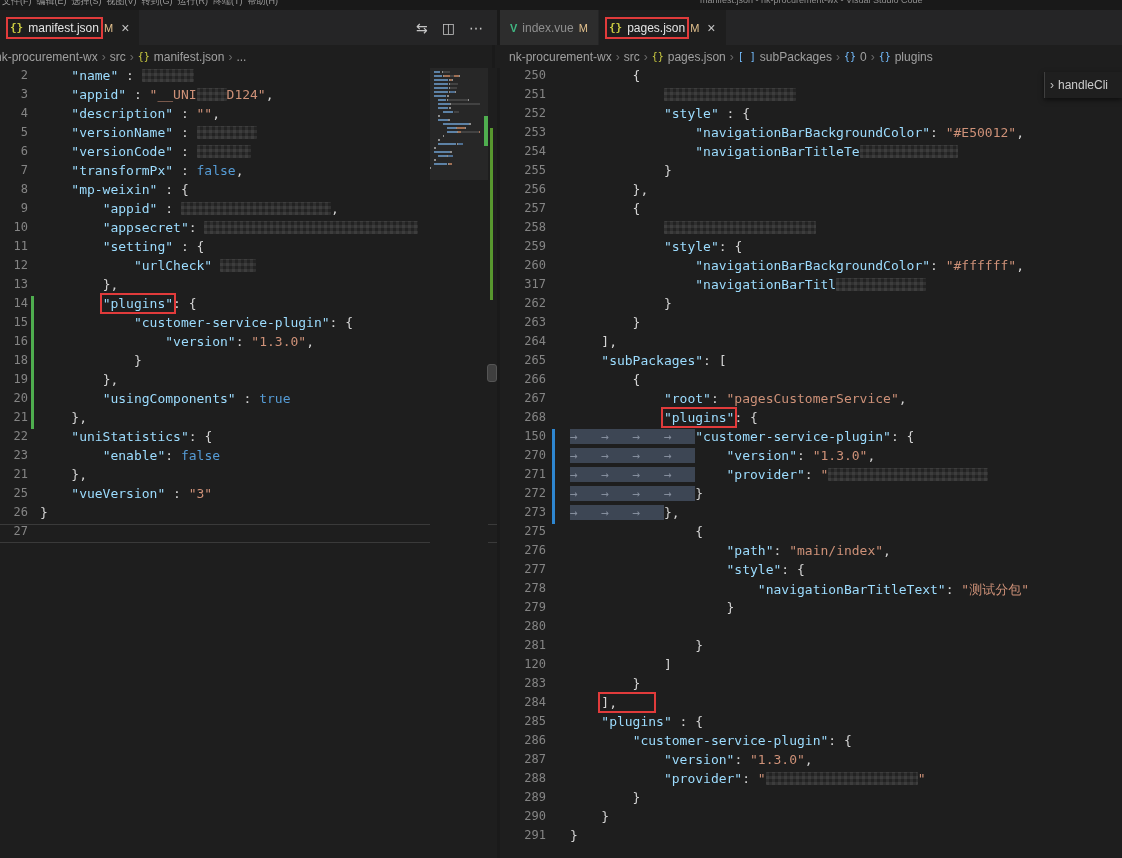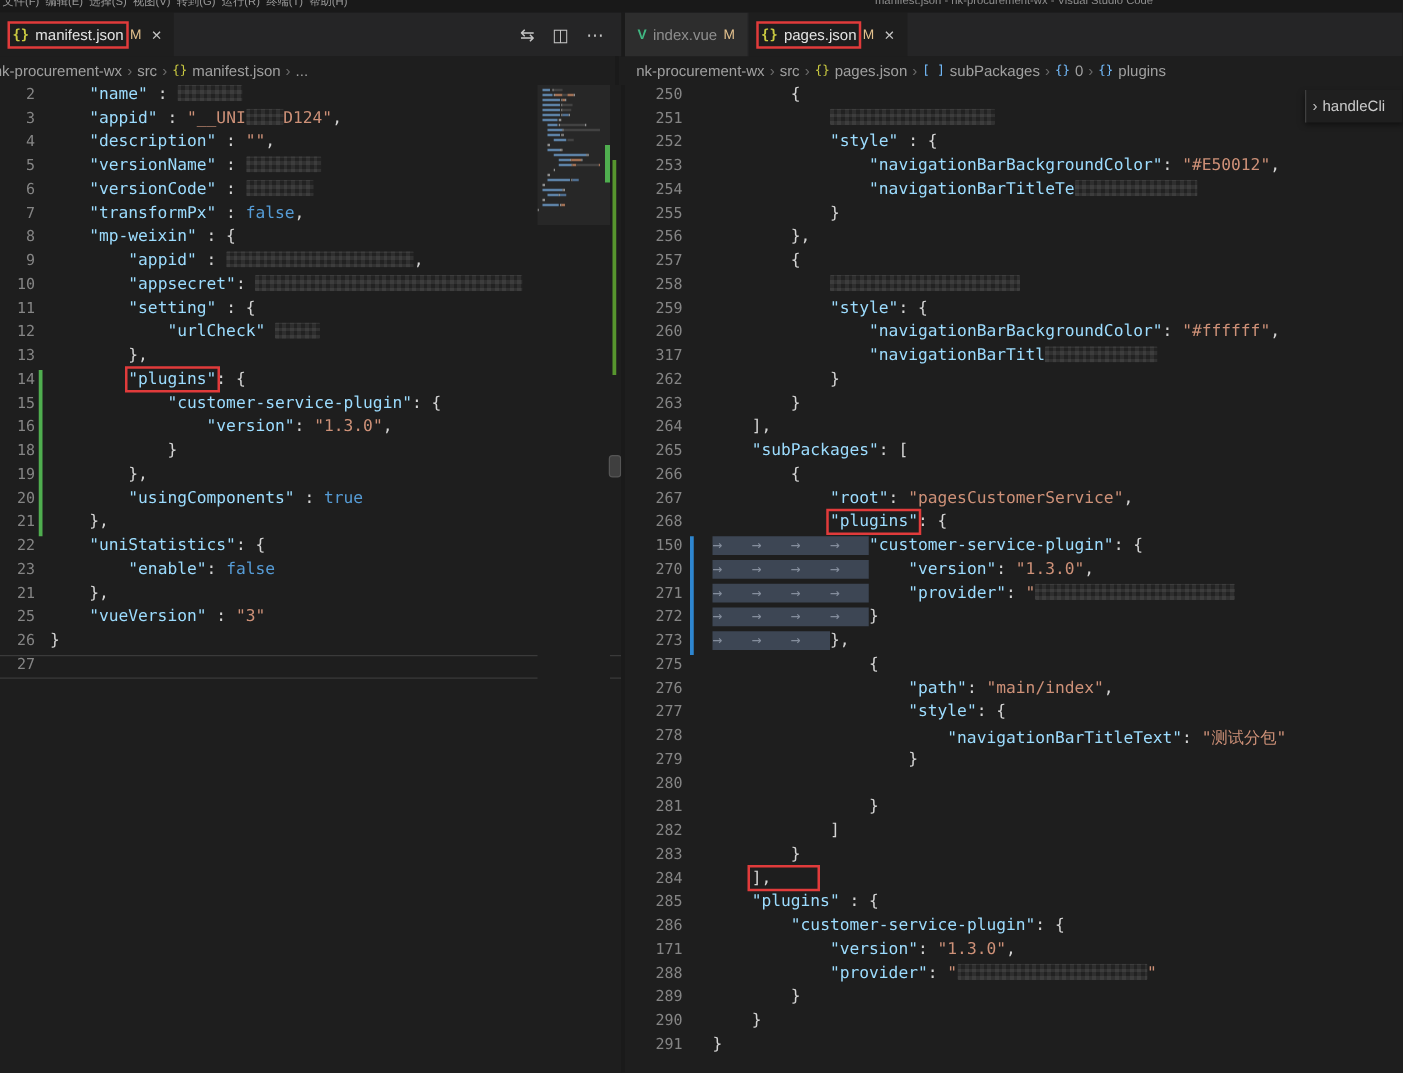--- a/index.html
+++ b/index.html
@@ -540,41 +540,41 @@
         </div>
         <div class="line">
           <span class="ln">280</span>
           <span class="lc"></span>
         </div>
         <div class="line">
           <span class="ln">281</span>
           <span class="lc"><span class="p">                }</span></span>
         </div>
         <div class="line">
-          <span class="ln">282</span>
+          <span class="ln">120</span>
           <span class="lc"><span class="p">            ]</span></span>
         </div>
         <div class="line">
           <span class="ln">283</span>
           <span class="lc"><span class="p">        }</span></span>
         </div>
         <div class="line">
           <span class="ln">284</span>
           <span class="lc"><span class="p">    </span><span class="p boxi padw">],</span></span>
         </div>
         <div class="line">
           <span class="ln">285</span>
           <span class="lc"><span class="p">    </span><span class="k">"plugins"</span><span class="p"> : </span><span class="p">{</span></span>
         </div>
         <div class="line">
           <span class="ln">286</span>
           <span class="lc"><span class="p">        </span><span class="k">"customer-service-plugin"</span><span class="p">: </span><span class="p">{</span></span>
         </div>
         <div class="line">
-          <span class="ln">171</span>
+          <span class="ln">287</span>
           <span class="lc"><span class="p">            </span><span class="k">"version"</span><span class="p">: </span><span class="s">"1.3.0"</span><span class="p">,</span></span>
         </div>
         <div class="line">
           <span class="ln">288</span>
           <span class="lc"><span class="p">            </span><span class="k">"provider"</span><span class="p">: </span><span class="s">"</span><span class="censor" style="width: 152px;"></span><span class="s">"</span></span>
         </div>
         <div class="line">
           <span class="ln">289</span>
           <span class="lc"><span class="p">        }</span></span>
         </div>

